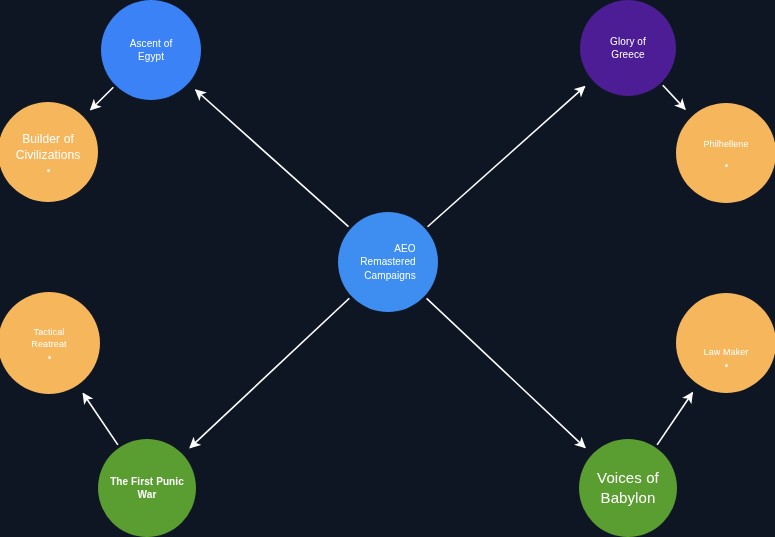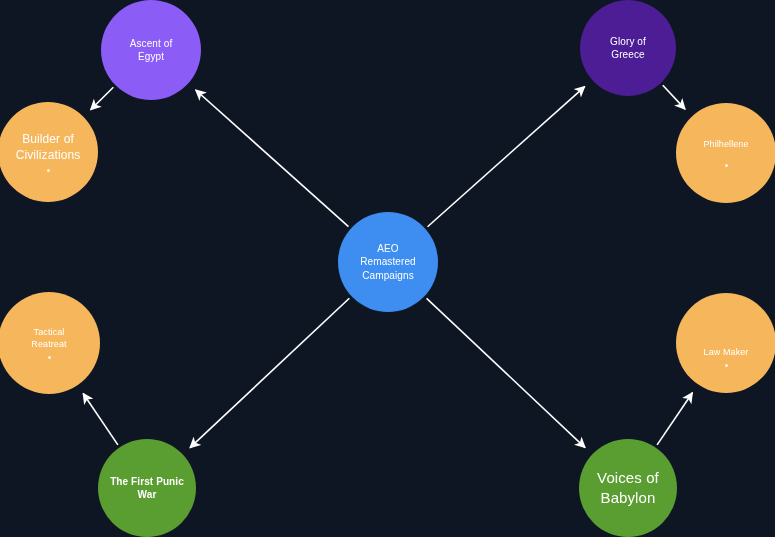--- a/index.html
+++ b/index.html
@@ -68,25 +68,25 @@
         <line x1="427.5580834572054" y1="226.72737558399186" x2="584.7100218770205" y2="86.60023049299004" stroke="#ffffff" stroke-width="1.6" marker-end="url(#arrowhead)"></line>
         <line x1="662.7982307683606" y1="85.28381868038632" x2="685.0609049783993" y2="109.13668390542786" stroke="#ffffff" stroke-width="1.6" marker-end="url(#arrowhead)"></line>
         <line x1="349.33953115429085" y1="298.25421559805085" x2="190.03712569616675" y2="447.6415335795283" stroke="#ffffff" stroke-width="1.6" marker-end="url(#arrowhead)"></line>
         <line x1="117.88190152801562" y1="444.91709919961494" x2="83.15776936136629" y2="393.539556708144" stroke="#ffffff" stroke-width="1.6" marker-end="url(#arrowhead)"></line>
         <line x1="426.58515851534037" y1="298.3343576019455" x2="585.0467103319796" y2="447.55231889594745" stroke="#ffffff" stroke-width="1.6" marker-end="url(#arrowhead)"></line>
         <line x1="657.1180984719844" y1="444.91709919961494" x2="692.4021940707872" y2="392.7110393850597" stroke="#ffffff" stroke-width="1.6" marker-end="url(#arrowhead)"></line>
       </g>
   </svg>
   <div id="node-layer">
       <div class="node" style="left: 338px; top: 212px; width: 100px; height: 100px; background: rgb(61, 142, 240);">
-        <div class="node-label" style="font-size: 10px; color: rgb(255, 255, 255);">AEO
+        <div class="node-label" style="font-size: 10px; color: rgb(255, 255, 255); text-align: right;">AEO
 Remastered
 Campaigns</div>
       </div>
-      <div class="node" style="left: 101px; top: 0px; width: 100px; height: 100px; background: #8b5cf6;">
+      <div class="node" style="left: 101px; top: 0px; width: 100px; height: 100px; background: #3b82f6;">
         <div class="node-label" style="font-size: 10px; color: rgb(255, 255, 255);">Ascent of
 Egypt</div>
       </div>
       <div class="node" style="left: -2px; top: 102px; width: 100px; height: 100px; background: rgb(246, 182, 92);">
         <div class="node-label" style="font-size: 12px; color: rgb(255, 255, 255);">Builder of
 Civilizations</div>
         <div class="node-marker"></div>
       </div>
       <div class="node" style="left: 580px; top: 0px; width: 96px; height: 96px; background: #4c1d95;">
         <div class="node-label" style="font-size: 10px; color: rgb(255, 255, 255);">Glory of

